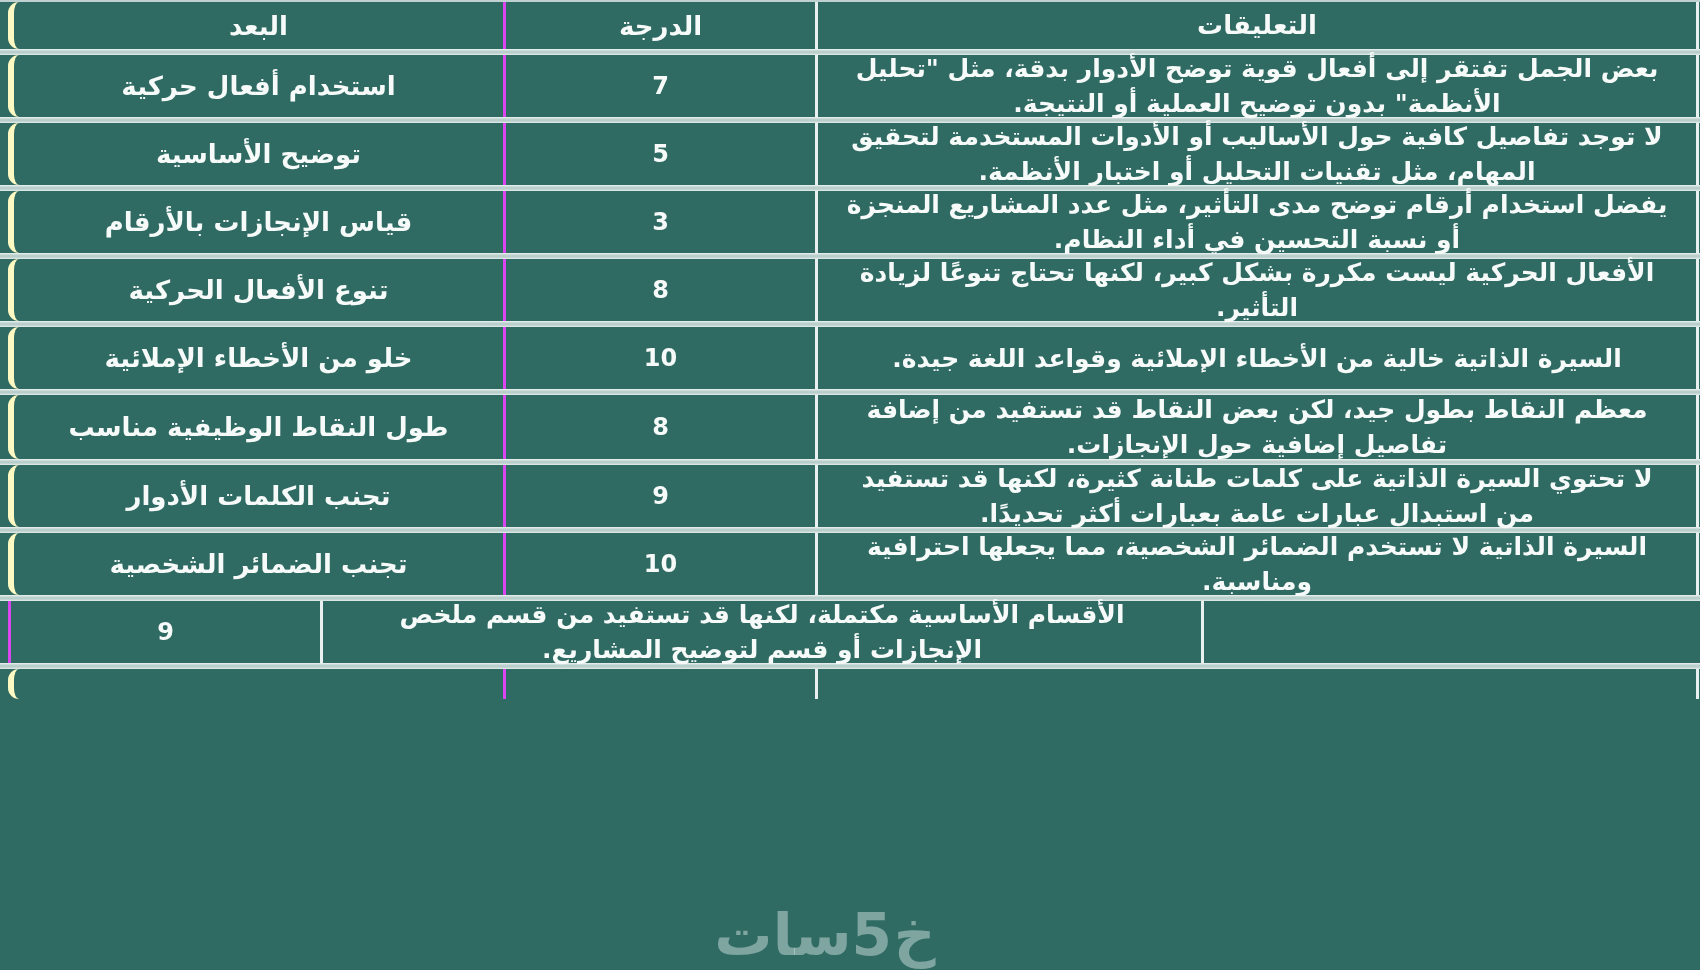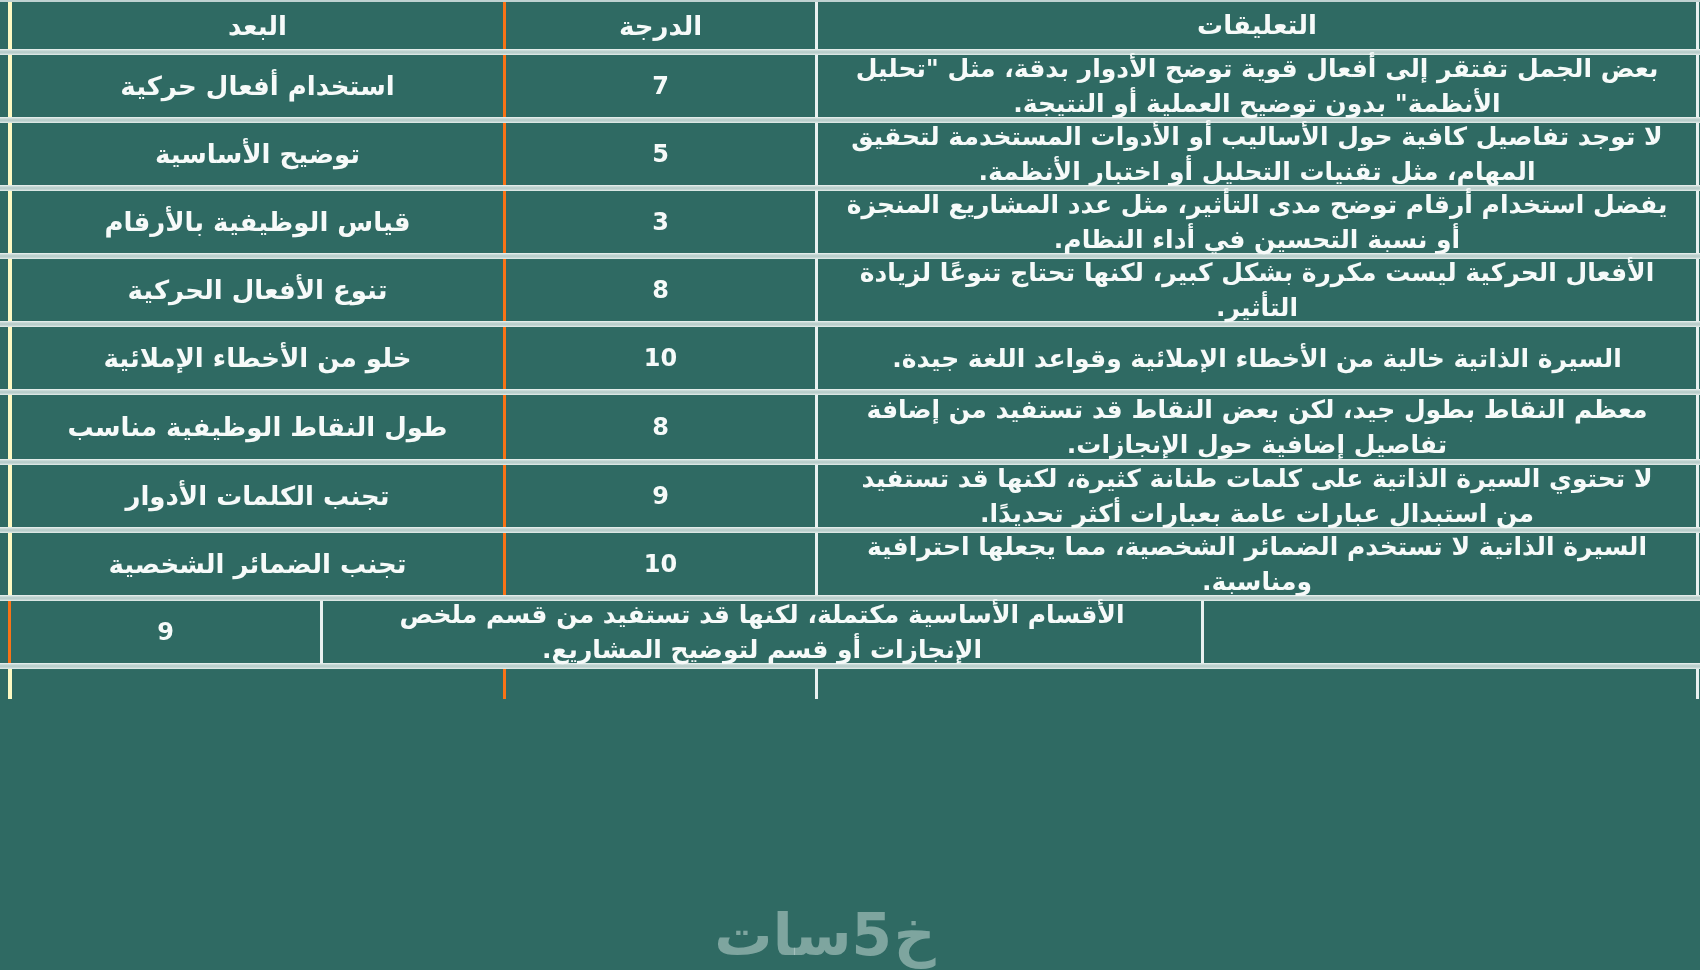--- a/index.html
+++ b/index.html
@@ -11,22 +11,22 @@
   .eval-table{
     position:relative;width:1700px;height:970px;overflow:hidden;
     border-top:2px solid rgba(240,246,245,.75);
     box-sizing:border-box;
   }
   .trow{display:flex;margin-left:8px;}
   .cell{
     box-sizing:border-box;display:flex;align-items:center;justify-content:center;
     color:#f6faf9;font-weight:bold;background:#2f6a63;
   }
-  .c-dim{width:495px;border-left:4px solid #fef9c3;font-size:26px;}
-  .c-score{width:312px;border-left:3px solid #f97316;font-size:24px;text-align:right;}
+  .c-dim{width:495px;border-left:6px solid #fef9c3;font-size:26px;border-radius:11px;}
+  .c-score{width:312px;border-left:3px solid #d946ef;font-size:24px;text-align:right;}
   .c-com{
     width:884px;border-left:3px solid #e9f1f0;border-right:3px solid #e9f1f0;
     font-size:25px;line-height:35px;text-align:center;padding:4px 28px;
   }
   .header-row .cell{font-size:26px;}
   .header-row{height:47px;}
   .sep{
     height:6px;width:1700px;
     background:linear-gradient(180deg,#eef4f2 0%,#bcd1ce 35%,#b7cdca 65%,#e6eeec 100%);
   }
@@ -67,21 +67,21 @@
       <div class="cell c-dim" dir="rtl">توضيح الأساسية</div>
       <div class="cell c-score" dir="rtl">5</div>
       <div class="cell c-com" dir="rtl">لا توجد تفاصيل كافية حول الأساليب أو الأدوات المستخدمة لتحقيق المهام، مثل تقنيات التحليل أو اختبار الأنظمة.</div>
     </div>
     <div class="sep"></div>
   </div>
 
 
   <div class="block">
     <div class="trow">
-      <div class="cell c-dim" dir="rtl">قياس الوظيفية بالأرقام</div>
+      <div class="cell c-dim" dir="rtl">قياس الإنجازات بالأرقام</div>
       <div class="cell c-score" dir="rtl">3</div>
       <div class="cell c-com" dir="rtl">يفضل استخدام أرقام توضح مدى التأثير، مثل عدد المشاريع المنجزة أو نسبة التحسين في أداء النظام.</div>
     </div>
     <div class="sep"></div>
   </div>
 
   <div class="block">
     <div class="trow">
       <div class="cell c-dim" dir="rtl">تنوع الأفعال الحركية</div>
       <div class="cell c-score" dir="rtl">8</div>

